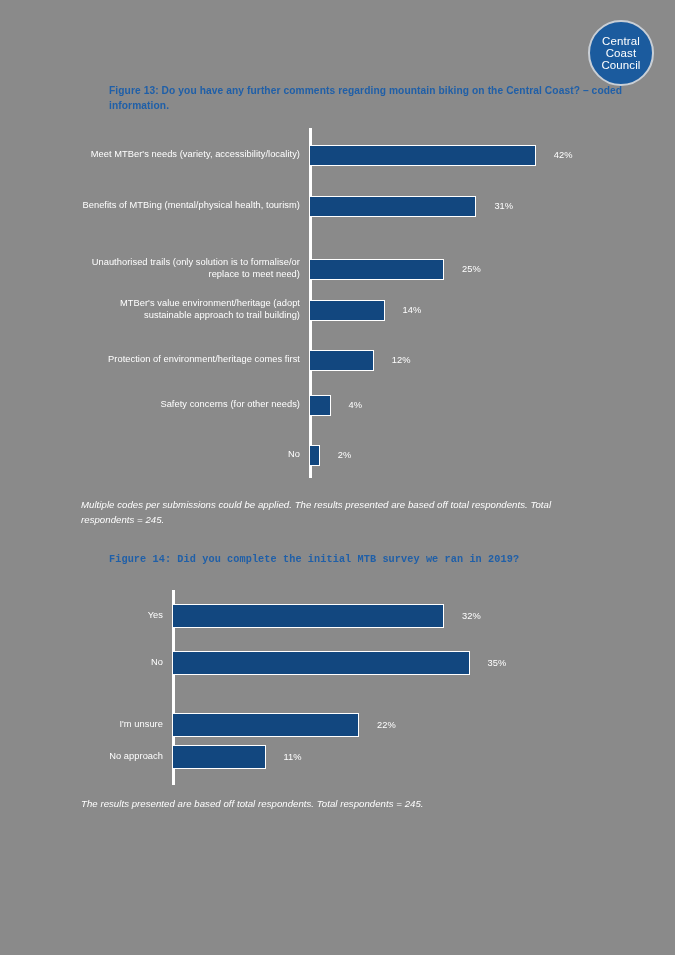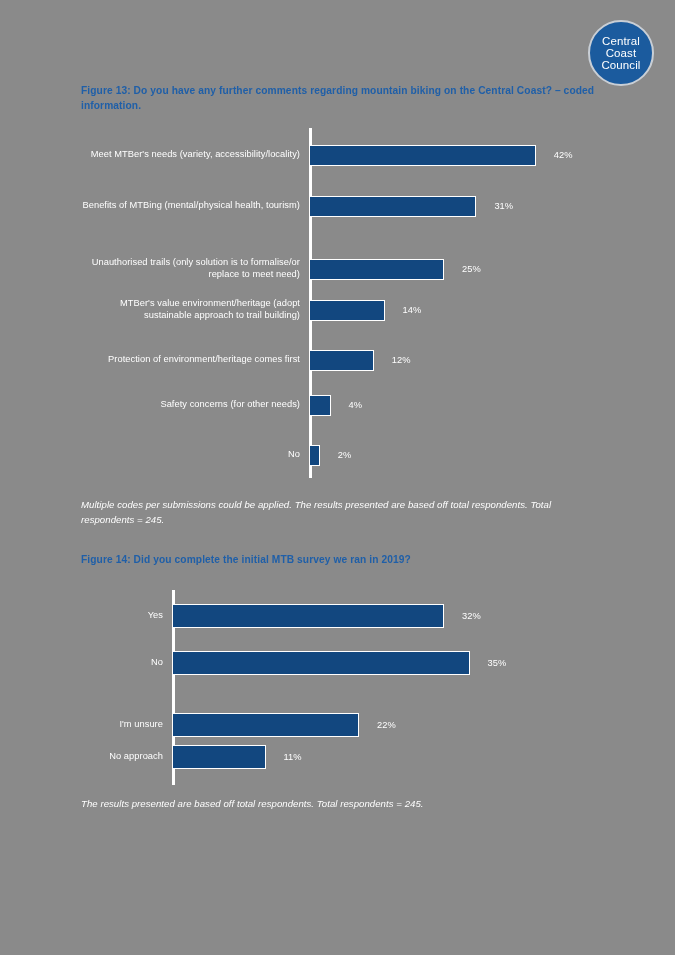--- a/index.html
+++ b/index.html
@@ -37,23 +37,24 @@
   }
 
   
   .fig-title {
     position: absolute;
     color: #1f5fa8;
     font-weight: bold;
     font-size: 10.2px;
     line-height: 1.45;
     letter-spacing: .1px;
+    margin-left: 28px;
   }
   #fig13-title { top: 84px; left: 81px; width: 540px; }
-  #fig14-title { top: 553px; left: 81px; width: 540px; }
+  #fig14-title { top: 553px; left: 81px; width: 540px; font-family: Liberation Mono, monospace; }
 
   
   .footnote {
     position: absolute;
     color: #ffffff;
     font-style: italic;
     font-size: 9.6px;
     line-height: 1.55;
     letter-spacing: .05px;
   }

